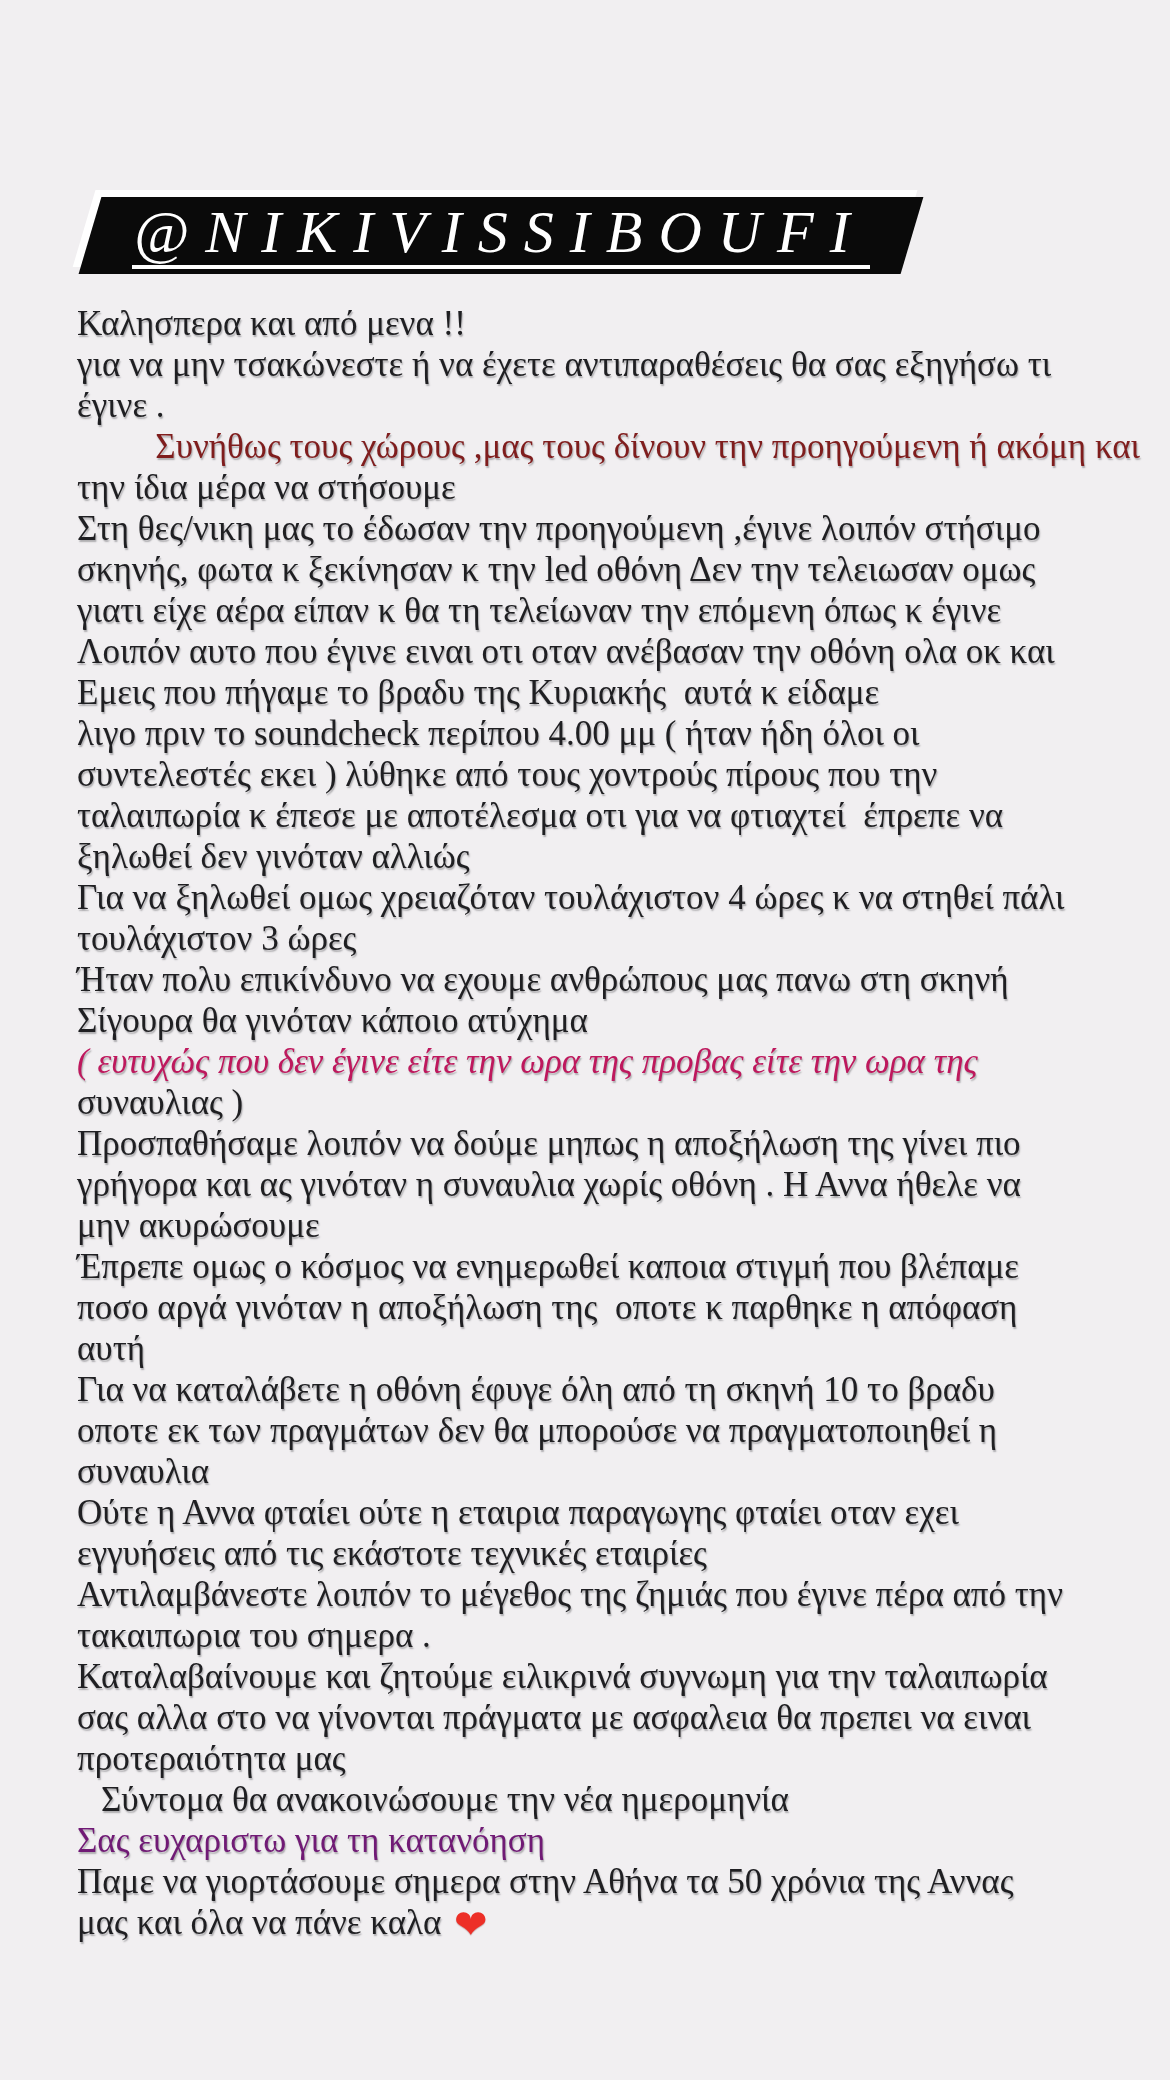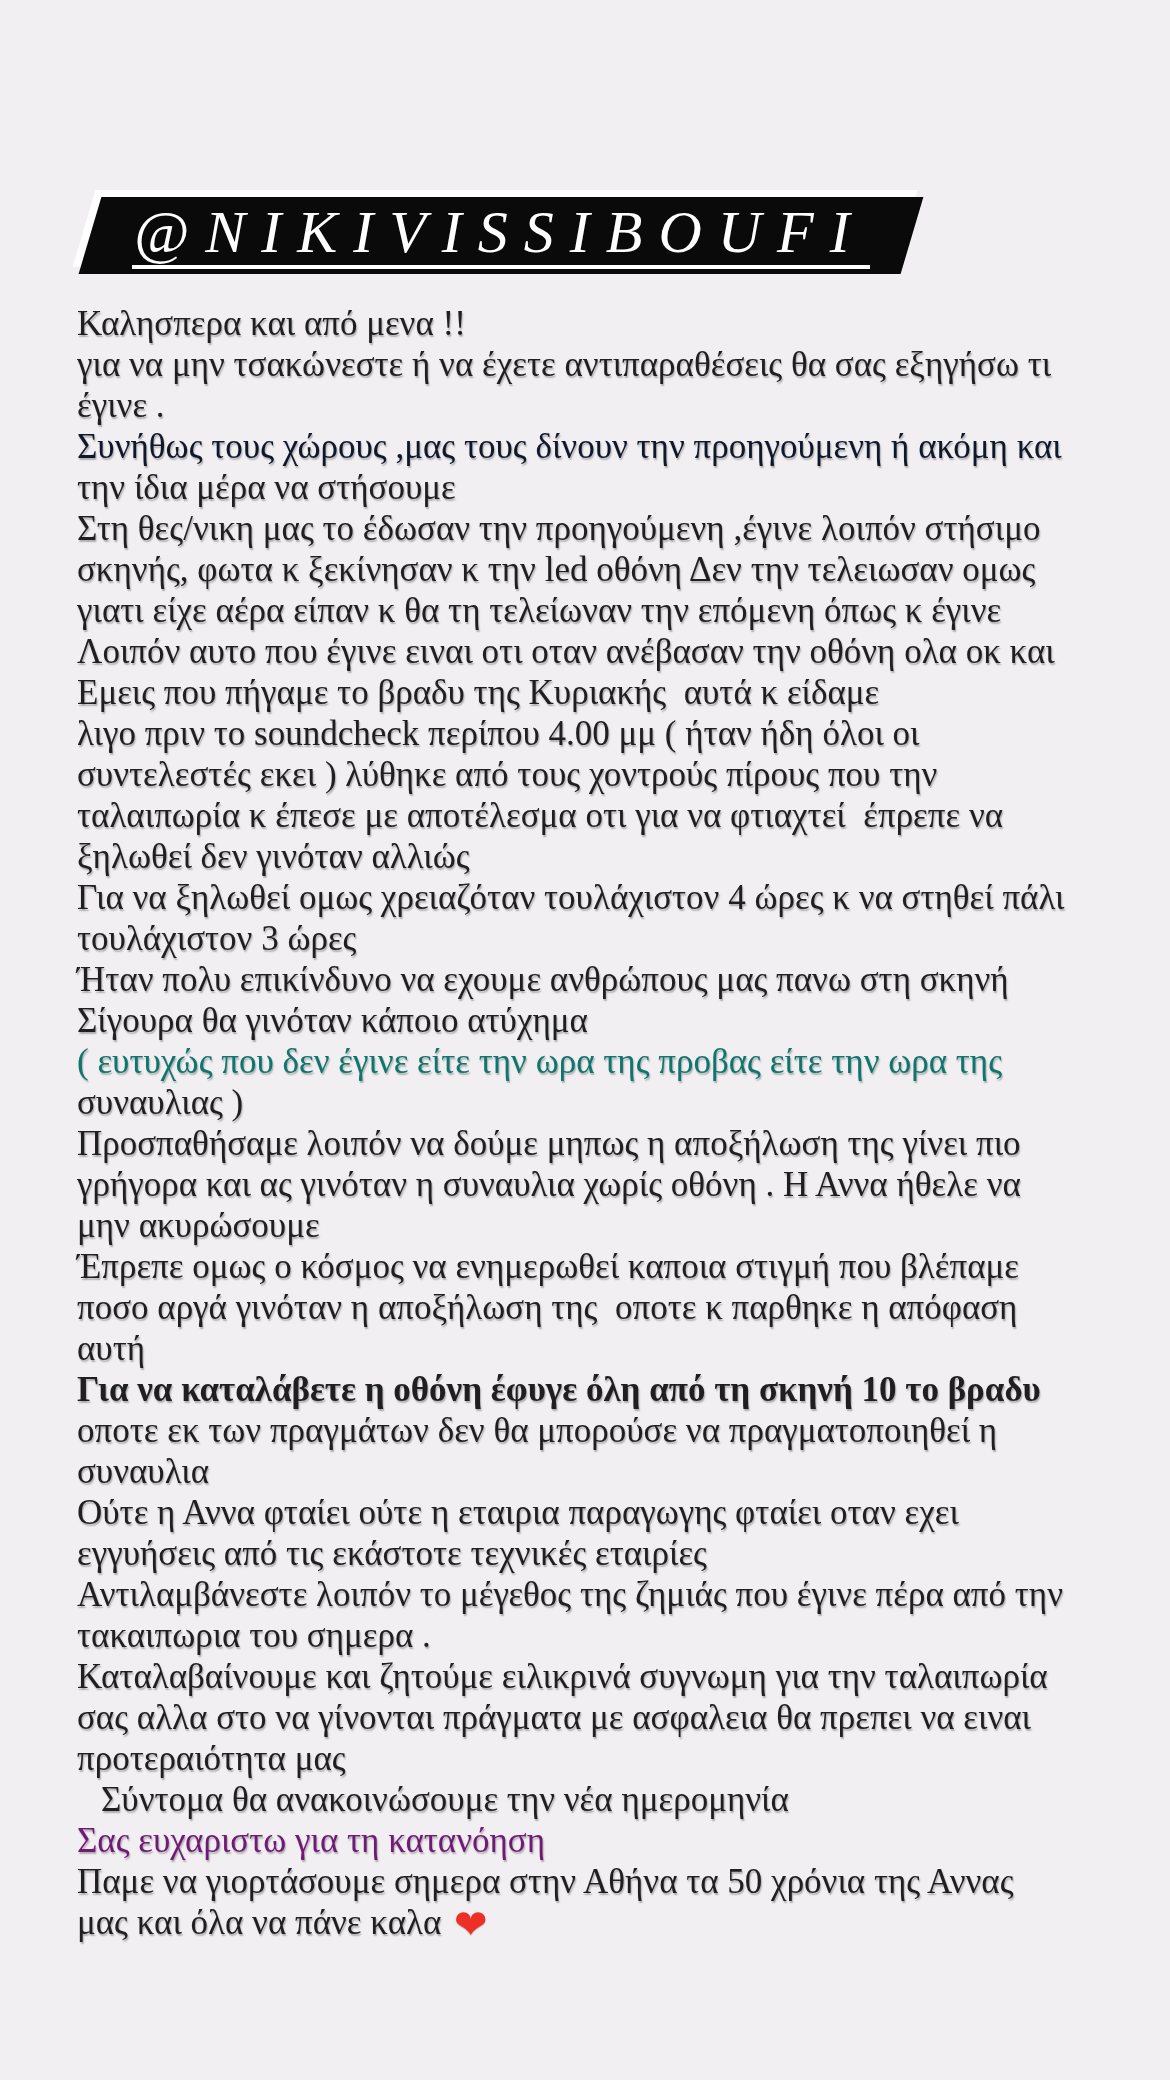--- a/index.html
+++ b/index.html
@@ -74,44 +74,44 @@
 <body style="background: rgb(241, 239, 241);">
 
 <div class="banner" style="background: rgb(10, 10, 10);">
   <div class="banner-inner" style="color: rgb(255, 255, 255);">@NIKIVISSIBOUFI</div>
 </div>
 
 <div class="story">
     <div class="line" style="color: rgb(31, 31, 34);">Καλησπερα και από μενα !!</div>
     <div class="line" style="color: rgb(31, 31, 34);">για να μην τσακώνεστε ή να έχετε αντιπαραθέσεις θα σας εξηγήσω τι</div>
     <div class="line" style="color: rgb(31, 31, 34);">έγινε .</div>
-    <div class="line" style="color: #0f172a;">Συνήθως τους χώρους ,μας τους δίνουν την προηγούμενη ή ακόμη και</div>
+    <div class="line" style="color: #7f1d1d; text-align: right;">Συνήθως τους χώρους ,μας τους δίνουν την προηγούμενη ή ακόμη και</div>
     <div class="line" style="color: rgb(31, 31, 34);">την ίδια μέρα να στήσουμε</div>
     <div class="line" style="color: rgb(31, 31, 34);">Στη θες/νικη μας το έδωσαν την προηγούμενη ,έγινε λοιπόν στήσιμο</div>
     <div class="line" style="color: rgb(31, 31, 34);">σκηνής, φωτα κ ξεκίνησαν κ την led οθόνη Δεν την τελειωσαν ομως</div>
     <div class="line" style="color: rgb(31, 31, 34);">γιατι είχε αέρα είπαν κ θα τη τελείωναν την επόμενη όπως κ έγινε</div>
     <div class="line" style="color: rgb(31, 31, 34);">Λοιπόν αυτο που έγινε ειναι οτι οταν ανέβασαν την οθόνη ολα οκ και</div>
     <div class="line" style="color: rgb(31, 31, 34);">Εμεις που πήγαμε το βραδυ της Κυριακής  αυτά κ είδαμε</div>
     <div class="line" style="color: rgb(31, 31, 34);">λιγο πριν το soundcheck περίπου 4.00 μμ ( ήταν ήδη όλοι οι</div>
     <div class="line" style="color: rgb(31, 31, 34);">συντελεστές εκει ) λύθηκε από τους χοντρούς πίρους που την</div>
     <div class="line" style="color: rgb(31, 31, 34);">ταλαιπωρία κ έπεσε με αποτέλεσμα οτι για να φτιαχτεί  έπρεπε να</div>
     <div class="line" style="color: rgb(31, 31, 34);">ξηλωθεί δεν γινόταν αλλιώς</div>
     <div class="line" style="color: rgb(31, 31, 34);">Για να ξηλωθεί ομως χρειαζόταν τουλάχιστον 4 ώρες κ να στηθεί πάλι</div>
     <div class="line" style="color: rgb(31, 31, 34);">τουλάχιστον 3 ώρες</div>
     <div class="line" style="color: rgb(31, 31, 34);">Ήταν πολυ επικίνδυνο να εχουμε ανθρώπους μας πανω στη σκηνή</div>
     <div class="line" style="color: rgb(31, 31, 34);">Σίγουρα θα γινόταν κάποιο ατύχημα</div>
-    <div class="line" style="color: #0f766e;">( ευτυχώς που δεν έγινε είτε την ωρα της προβας είτε την ωρα της</div>
+    <div class="line" style="color: #be185d; font-style: italic;">( ευτυχώς που δεν έγινε είτε την ωρα της προβας είτε την ωρα της</div>
     <div class="line" style="color: rgb(31, 31, 34);">συναυλιας )</div>
     <div class="line" style="color: rgb(31, 31, 34);">Προσπαθήσαμε λοιπόν να δούμε μηπως η αποξήλωση της γίνει πιο</div>
     <div class="line" style="color: rgb(31, 31, 34);">γρήγορα και ας γινόταν η συναυλια χωρίς οθόνη . Η Αννα ήθελε να</div>
     <div class="line" style="color: rgb(31, 31, 34);">μην ακυρώσουμε</div>
     <div class="line" style="color: rgb(31, 31, 34);">Έπρεπε ομως ο κόσμος να ενημερωθεί καποια στιγμή που βλέπαμε</div>
     <div class="line" style="color: rgb(31, 31, 34);">ποσο αργά γινόταν η αποξήλωση της  οποτε κ παρθηκε η απόφαση</div>
     <div class="line" style="color: rgb(31, 31, 34);">αυτή</div>
-    <div class="line" style="color: rgb(31, 31, 34); font-weight: bold;">Για να καταλάβετε η οθόνη έφυγε όλη από τη σκηνή 10 το βραδυ</div>
+    <div class="line" style="color: rgb(31, 31, 34);">Για να καταλάβετε η οθόνη έφυγε όλη από τη σκηνή 10 το βραδυ</div>
     <div class="line" style="color: rgb(31, 31, 34);">οποτε εκ των πραγμάτων δεν θα μπορούσε να πραγματοποιηθεί η</div>
     <div class="line" style="color: rgb(31, 31, 34);">συναυλια</div>
     <div class="line" style="color: rgb(31, 31, 34);">Ούτε η Αννα φταίει ούτε η εταιρια παραγωγης φταίει οταν εχει</div>
     <div class="line" style="color: rgb(31, 31, 34);">εγγυήσεις από τις εκάστοτε τεχνικές εταιρίες</div>
     <div class="line" style="color: rgb(31, 31, 34);">Αντιλαμβάνεστε λοιπόν το μέγεθος της ζημιάς που έγινε πέρα από την</div>
     <div class="line" style="color: rgb(31, 31, 34);">τακαιπωρια του σημερα .</div>
     <div class="line" style="color: rgb(31, 31, 34);">Καταλαβαίνουμε και ζητούμε ειλικρινά συγνωμη για την ταλαιπωρία</div>
     <div class="line" style="color: rgb(31, 31, 34);">σας αλλα στο να γίνονται πράγματα με ασφαλεια θα πρεπει να ειναι</div>
     <div class="line" style="color: rgb(31, 31, 34);">προτεραιότητα μας</div>
     <div class="line" style="color: rgb(31, 31, 34); margin-left: 24px;">Σύντομα θα ανακοινώσουμε την νέα ημερομηνία</div>

